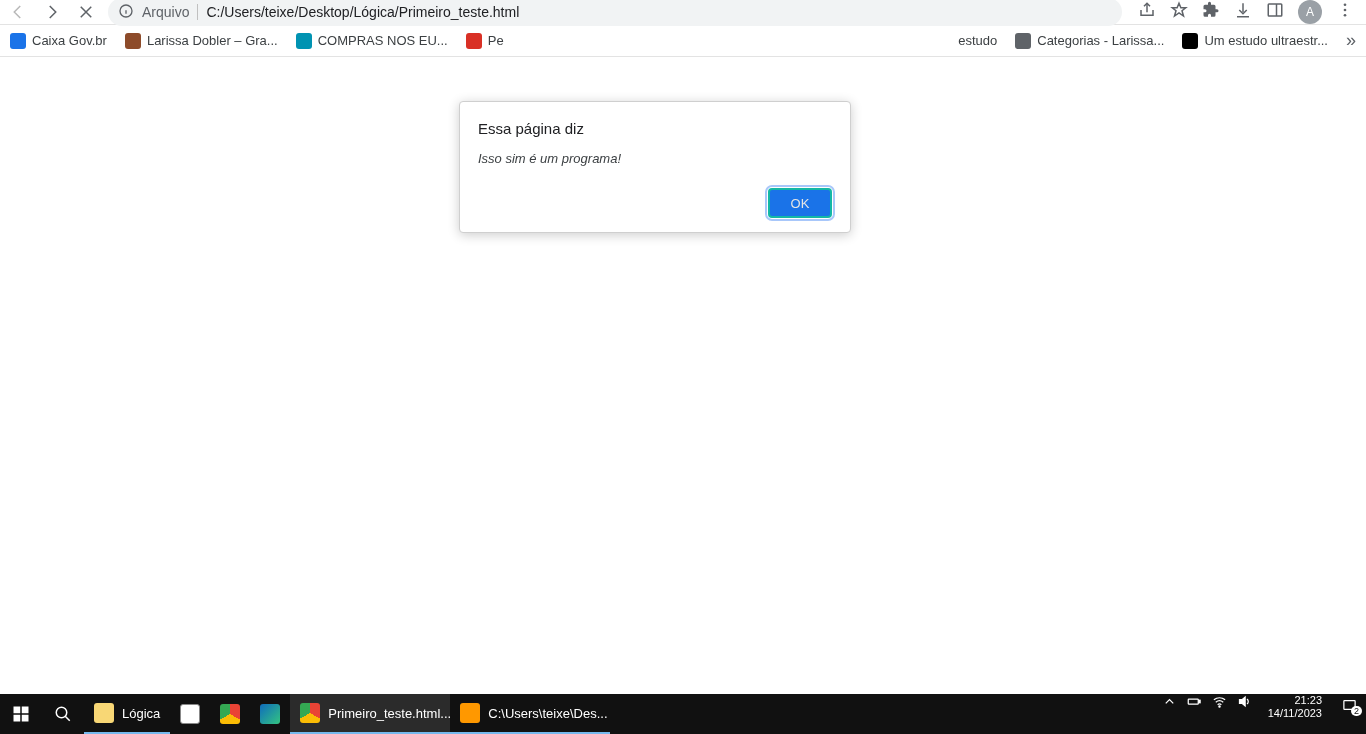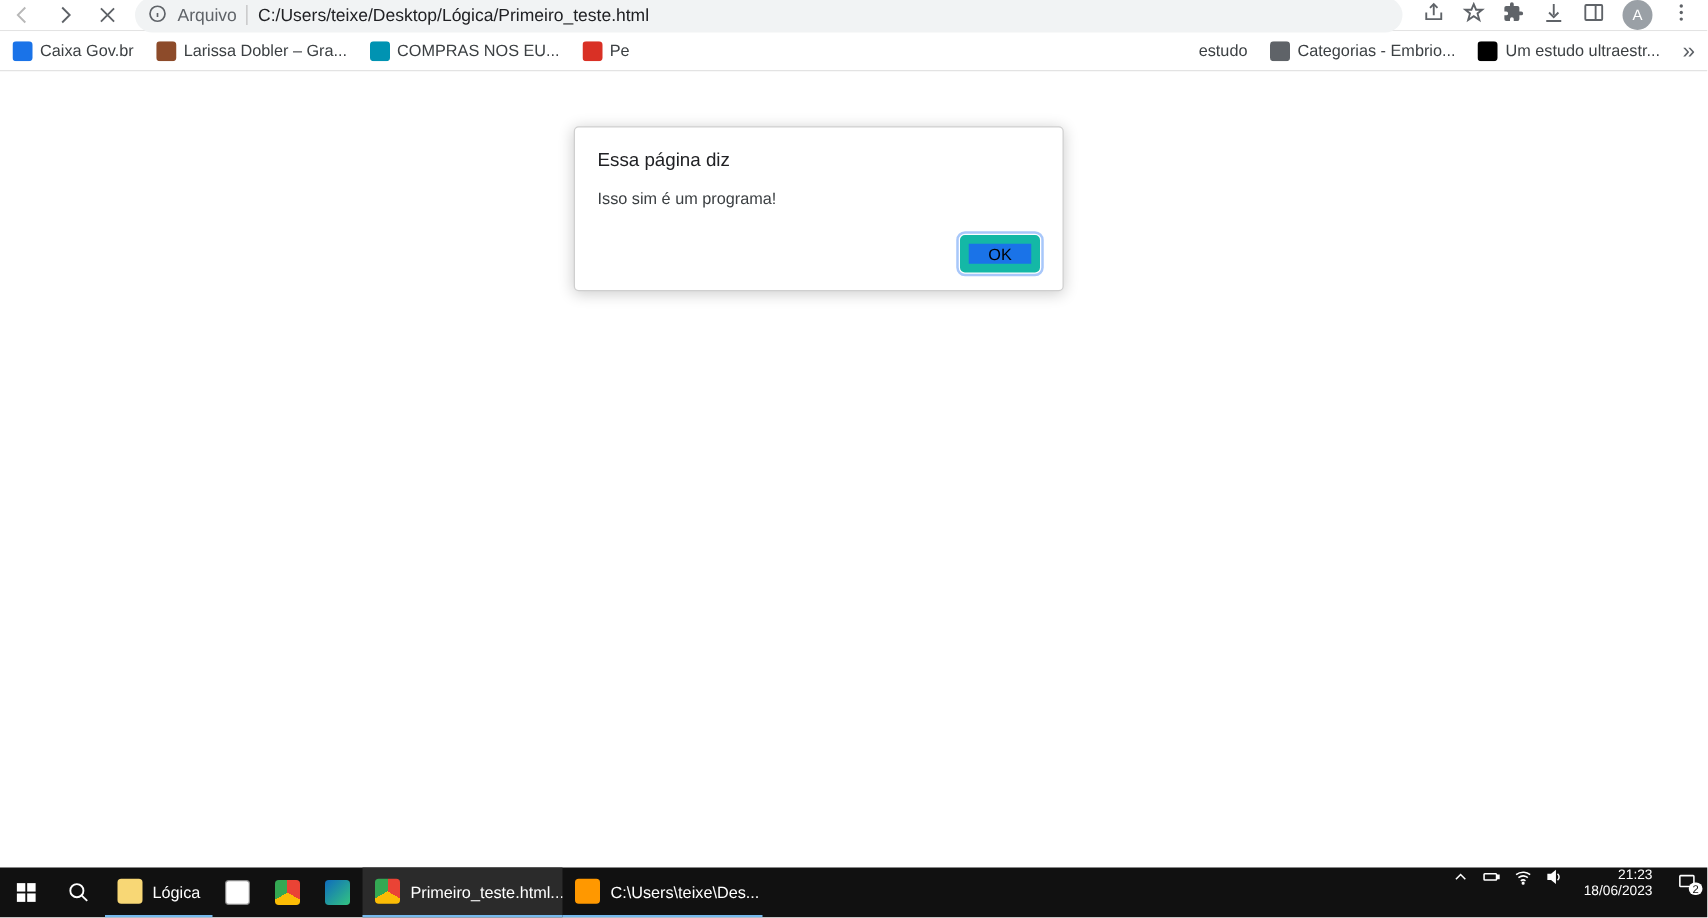--- a/index.html
+++ b/index.html
@@ -23,23 +23,23 @@
   .bm { display:flex; align-items:center; gap:6px; max-width:180px; white-space:nowrap; overflow:hidden; text-overflow:ellipsis; }
   .bm .favicon { width:16px; height:16px; border-radius:3px; flex-shrink:0; display:inline-block; }
   .bm-overflow { margin-left:auto; font-size:18px; color:#5f6368; }
 
   
   .content { position:absolute; top:68px; left:0; right:0; bottom:40px; background:#fff; }
 
   
   .alert { position:absolute; top:33px; left:459px; width:392px; background:#fff; border:1px solid #cfcfcf; border-radius:4px; box-shadow:0 2px 12px rgba(0,0,0,0.2); padding:18px 18px 14px 18px; }
   .alert-title { font-size:15px; color:#202124; margin-bottom:14px; }
-  .alert-msg { font-size:13px; color:#3c4043; margin-bottom:22px; }
+  .alert-msg { font-size:13px; color:#3c4043; margin-bottom:22px;font-style:italic; }
   .alert-actions { display:flex; justify-content:flex-end; }
-  .ok-btn { min-width:64px; height:30px; background:#1a73e8; color:#000000; border:7px solid #14b8a6; border-radius:4px; font-size:13px; padding:0 4px; outline:2px solid #a8c7fa; outline-offset:1px; cursor:pointer; }
+  .ok-btn { min-width:64px; height:30px; background:#1a73e8; color:#e5e5e5; border:2px solid #14b8a6; border-radius:4px; font-size:13px; padding:0 4px; outline:2px solid #a8c7fa; outline-offset:1px; cursor:pointer; }
 
   
   .taskbar { position:absolute; left:0; right:0; bottom:0; height:40px; background:#111; color:#fff; display:flex; align-items:center; font-size:13px; }
   .tb-left { display:flex; align-items:center; height:100%; }
   .tb-btn { height:100%; display:flex; align-items:center; justify-content:center; padding:0 12px; gap:8px; }
   .tb-btn svg { width:18px; height:18px; }
   .tb-app { height:100%; display:flex; align-items:center; gap:8px; padding:0 10px; max-width:160px; white-space:nowrap; overflow:hidden; text-overflow:ellipsis; }
   .tb-app.active { background:#2b2b2b; border-bottom:2px solid #76b9ed; }
   .tb-app.running { border-bottom:2px solid #76b9ed; }
   .tb-app .ico { width:20px; height:20px; border-radius:3px; flex-shrink:0; display:inline-block; }
@@ -137,21 +137,21 @@
   <div class="bm">
       <span class="favicon fc-red"></span>
       <span>Pe</span>
     </div>
   <div style="flex:1"></div>
   <div class="bm">
       <span>estudo</span>
     </div>
   <div class="bm">
       <span class="favicon fc-grey"></span>
-      <span>Categorias - Embrio...</span>
+      <span>Categorias - Larissa...</span>
     </div>
   <div class="bm">
       <span class="favicon fc-black"></span>
       <span>Um estudo ultraestr...</span>
     </div>
   <div class="bm-overflow">»</div>
 </div>
 
 <div class="content">
   <div class="alert">
@@ -214,21 +214,21 @@
           <path d="M6 13a10 10 0 0 1 12 0"></path>
           <path d="M9 17a5 5 0 0 1 6 0"></path>
           <circle cx="12" cy="20" r="1" fill="#fff"></circle>
         </svg></span>
     <span><svg viewBox="0 0 24 24" fill="none" stroke="#fff" stroke-width="2">
           <path d="M4 9v6h4l5 4V5L8 9H4z" fill="#fff"></path>
           <path d="M16 8a5 5 0 0 1 0 8"></path>
         </svg></span>
     <div class="clock">
       <div>21:23</div>
-      <div>18/06/2023</div>
+      <div>14/11/2023</div>
     </div>
     <div class="notif">
       <svg viewBox="0 0 24 24" fill="none" stroke="#fff" stroke-width="2">
           <rect x="3" y="4" width="18" height="14" rx="1"></rect>
         </svg>
       <span class="badge">2</span>
     </div>
   </div>
 </div>
 

